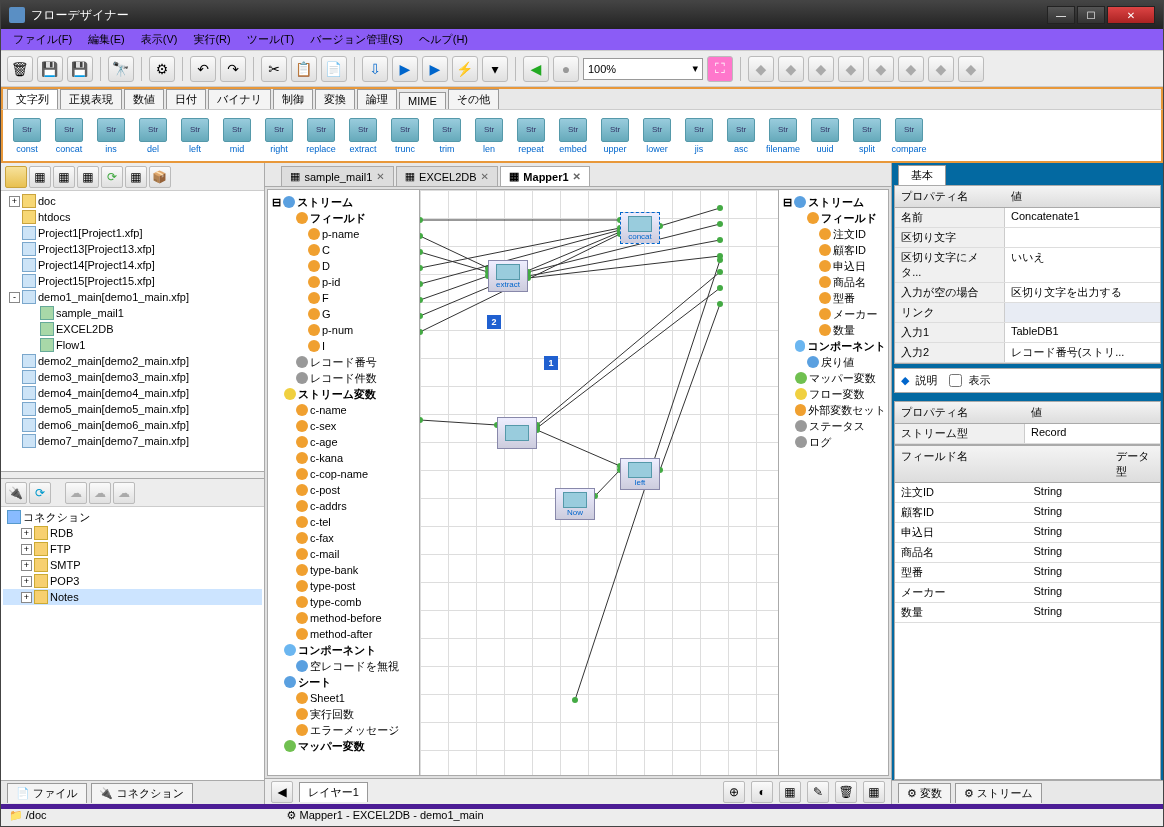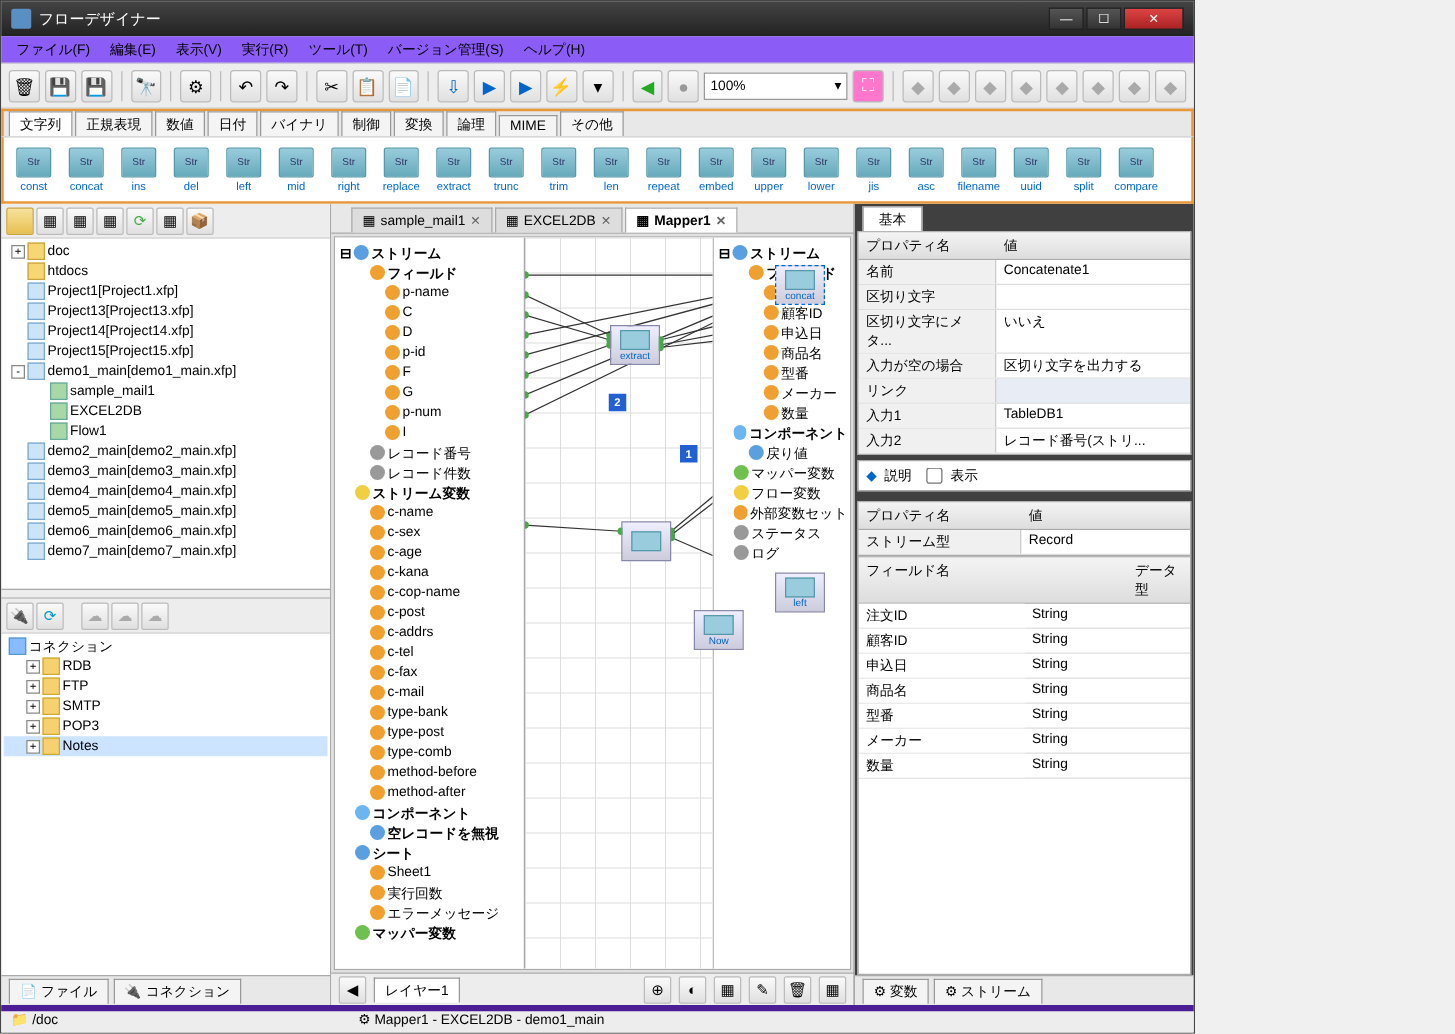--- a/index.html
+++ b/index.html
@@ -1,17 +1,17 @@
 <!DOCTYPE html>
 <html><head>
 <meta charset="utf-8">
 <style>
 * { margin: 0; padding: 0; box-sizing: border-box; font-family: "MS PGothic", sans-serif; font-size: 11px; }
 body { background: #f0f0f0; overflow: hidden; }
-.window { width: 956px; height: 827px; background: #f0f0f0; display: flex; flex-direction: column; border: 1px solid #444; }
+.window { width: 1164px; height: 827px; background: #f0f0f0; display: flex; flex-direction: column; border: 1px solid #444; }
 .titlebar { height: 28px; background: linear-gradient(#444, #222); color: #fff; display: flex; align-items: center; padding: 0 8px; }
 .titlebar-icon { width: 16px; height: 16px; background: #5a8fc4; border-radius: 2px; margin-right: 6px; }
 .titlebar-text { flex: 1; font-size: 12px; }
 .win-btns { display: flex; gap: 2px; }
 .win-btn { width: 28px; height: 18px; background: linear-gradient(#555,#333); border: 1px solid #222; display: flex; align-items: center; justify-content: center; color: #fff; font-size: 10px; }
 .win-btn.close { background: linear-gradient(#d44,#a22); width: 48px; }
 .menubar { height: 22px; background: #8b5cf6; border-bottom: 1px solid #ccc; display: flex; align-items: center; padding: 0 6px; gap: 4px; }
 .menu-item { padding: 2px 6px; cursor: default; }
 .toolbar1 { height: 36px; background: #ededed; border-bottom: 1px solid #ccc; display: flex; align-items: center; padding: 2px 6px; gap: 4px; }
 .tb-btn { width: 26px; height: 26px; background: linear-gradient(#fafafa,#e0e0e0); border: 1px solid #bbb; border-radius: 3px; display: flex; align-items: center; justify-content: center; font-size: 14px; }
@@ -51,21 +51,21 @@
 .ic-blue { background: #5aa0e0; }
 .ic-orange { background: #f0a030; }
 .ic-yellow { background: #f0d040; }
 .ic-green { background: #70c050; }
 .ic-gray { background: #999; }
 .ic-puzzle { background: #6bb6f0; }
 .canvas-center { flex: 1; position: relative; background: #fff; background-image: linear-gradient(#ddd 1px, transparent 1px), linear-gradient(90deg, #ddd 1px, transparent 1px); background-size: 28px 28px; }
 .canvas-node { position: absolute; width: 40px; height: 32px; background: linear-gradient(#eef,#ccd); border: 1px solid #88a; display: flex; flex-direction: column; align-items: center; justify-content: center; font-size: 8px; }
 .canvas-badge { position: absolute; width: 14px; height: 14px; background: #2060d0; color: #fff; display: flex; align-items: center; justify-content: center; font-size: 9px; font-weight: bold; }
 .layer-bar { height: 26px; background: #ededed; border-top: 1px solid #aaa; display: flex; align-items: center; padding: 0 6px; gap: 6px; }
-.right-col { width: 272px; display: flex; flex-direction: column; border-left: 1px solid #aaa; background: #404040; }
+.right-col { width: 272px; display: flex; flex-direction: column; border-left: 1px solid #aaa; background: #0369a1; }
 .prop-tab { height: 22px; display: flex; align-items: flex-end; padding-left: 6px; }
 .prop-tab-btn { padding: 2px 12px; background: #fff; border: 1px solid #999; border-bottom: none; }
 .prop-grid { background: #fff; border: 1px solid #aaa; margin: 0 2px; }
 .prop-header { display: flex; background: linear-gradient(#f4f4f4,#ddd); border-bottom: 1px solid #aaa; }
 .prop-header > div { padding: 3px 6px; }
 .prop-row { display: flex; border-bottom: 1px solid #ddd; min-height: 16px; }
 .prop-row.hl { background: #e8ecf4; }
 .prop-cell-name { width: 110px; padding: 2px 6px; background: #f0f0f0; border-right: 1px solid #ccc; }
 .prop-cell-val { flex: 1; padding: 2px 6px; overflow: hidden; white-space: nowrap; }
 .desc-bar { padding: 4px 6px; border: 1px solid #aaa; margin: 4px 2px; background: #fff; display: flex; align-items: center; gap: 6px; }
@@ -513,21 +513,21 @@
                 <span>method-before</span>
               </div>
               <div class="mt-node" style="padding-left: 26px;">
                 <span class="mt-icon ic-orange"></span>
                 <span>method-after</span>
               </div>
               <div class="mt-node" style="padding-left: 14px; font-weight: bold;">
                 <span class="mt-icon ic-puzzle"></span>
                 <span>コンポーネント</span>
               </div>
-              <div class="mt-node" style="padding-left: 26px; font-weight: bold;">
+              <div class="mt-node" style="padding-left: 26px;">
                 <span class="mt-icon ic-blue"></span>
                 <span>空レコードを無視</span>
               </div>
               <div class="mt-node" style="padding-left: 14px; font-weight: bold;">
                 <span class="mt-icon ic-blue"></span>
                 <span>シート</span>
               </div>
               <div class="mt-node" style="padding-left: 26px;">
                 <span class="mt-icon ic-orange"></span>
                 <span>Sheet1</span>

